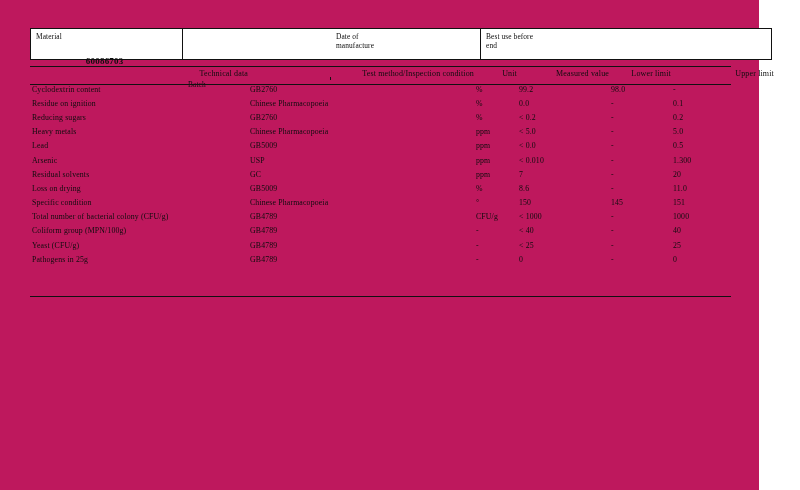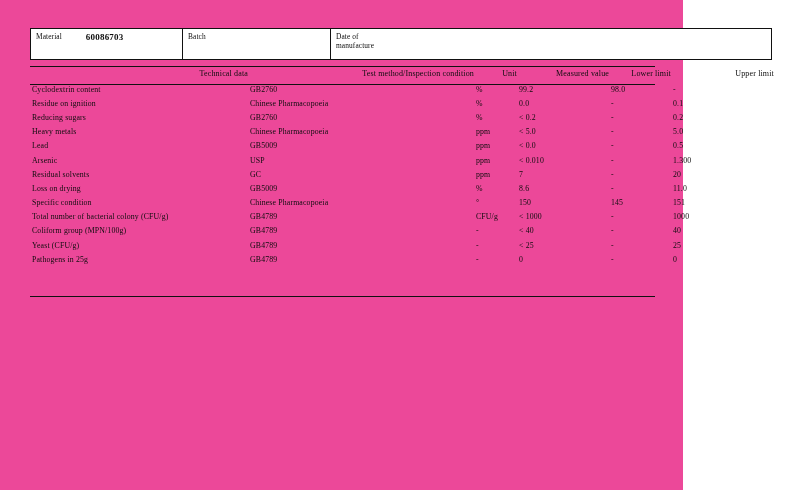--- a/index.html
+++ b/index.html
@@ -9,23 +9,23 @@
   body {
     width: 800px;
     height: 490px;
     background: #ffffff;
     font-family: "Liberation Serif", serif;
     color: #0d0d0d;
     overflow: hidden;
   }
   .page {
     position: relative;
-    width: 683px;
+    width: 759px;
     height: 490px;
-    background: #ec4899;
+    background: #be185d;
   }
   
   .header-box {
     position: absolute;
     left: 30px;
     top: 28px;
     width: 742px;
     height: 32px;
     border: 1.5px solid #111;
     box-sizing: border-box;
@@ -47,26 +47,26 @@
     letter-spacing: .1px;
     white-space: nowrap;
   }
   .hcell .val {
     font-size: 9px;
     line-height: 10px;
     font-weight: 600;
     letter-spacing: .2px;
   }
   .c-material { width: 152px; }
-  .c-batch    { width: 148px; }
+  .c-batch    { width: 148px; margin-top: 48px; }
   .c-net      { width: 145px; }
   .c-date     { width: 150px; }
   .c-best     { flex: 1; }
 
-  .c-material .val { margin-left: 24px; }
+  .c-material .val { margin-left: 24px; margin-top: 24px; }
 
   .net-inner {
     display: flex;
     width: 100%;
     justify-content: space-between;
     align-items: flex-start;
   }
   .net-nums {
     text-align: right;
     margin-right: 2px;
@@ -155,20 +155,26 @@
     </div>
 
 
     <div class="hcell c-date">
       <span class="lbl two-line">
         <span>Date of</span>
         <span>manufacture</span>
       </span>
     </div>
 
+    <div class="hcell c-best">
+      <span class="lbl two-line">
+        <span>Best use before</span>
+        <span>end</span>
+      </span>
+    </div>
   </div>
 
   <div class="tbl-head-rule"></div>
   <div class="tbl-head-rule2"></div>
   <div class="tbl-foot-rule"></div>
 
   <table class="data">
     <colgroup>
       <col class="c-tech">
         <col class="c-method">

